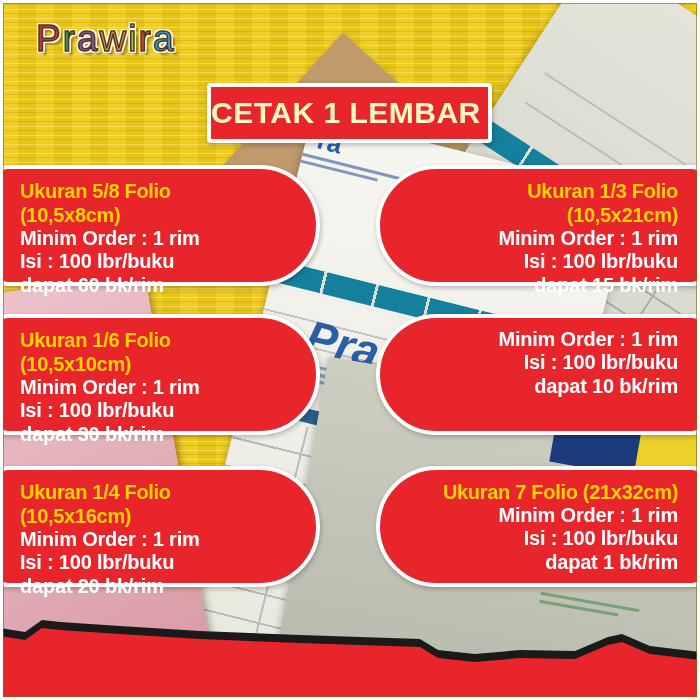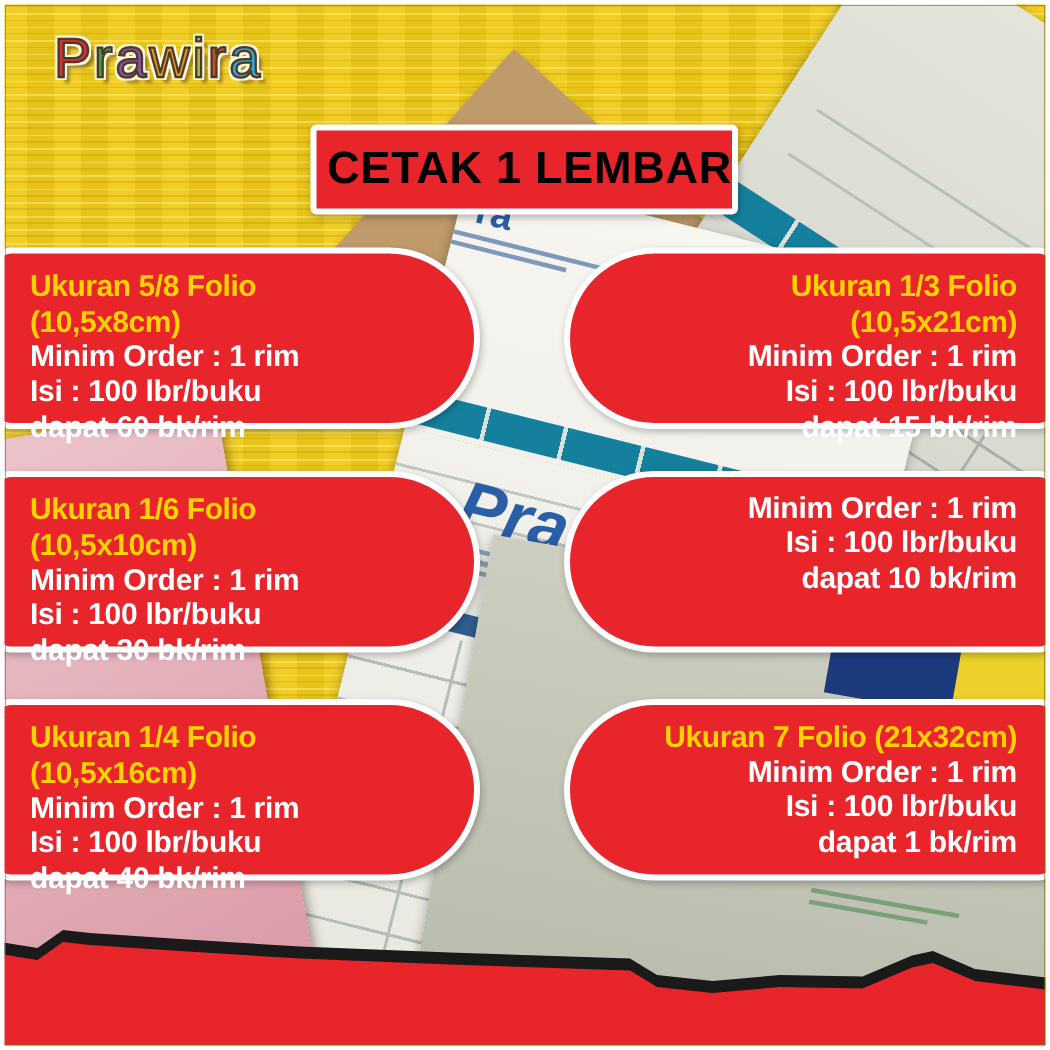--- a/index.html
+++ b/index.html
@@ -49,22 +49,22 @@
   .logo{position:absolute;left:36px;top:20px;z-index:5;font-weight:normal;font-size:37px;letter-spacing:2px;line-height:1;}
   .logo span{
     -webkit-text-stroke:1.5px #4a3a26;
     text-shadow:2px 2px 0 #fdf6df,-2px -2px 0 #fdf6df,2px -2px 0 #fdf6df,-2px 2px 0 #fdf6df,
                 0 2px 0 #fdf6df,2px 0 0 #fdf6df,0 -2px 0 #fdf6df,-2px 0 0 #fdf6df,
                 4px 4px 2px rgba(90,70,40,.55);
   }
   
   .banner{position:absolute;left:207px;top:83px;width:285px;height:60px;z-index:5;
     box-sizing:border-box;background:#e8252b;border:4px solid #fff;border-radius:4px;
-    display:flex;align-items:center;justify-content:flex-end;
-    color:#000000;font-weight:bold;font-size:30px;letter-spacing:.5px;box-shadow:1px 2px 5px rgba(0,0,0,.25);}
+    display:flex;align-items:center;justify-content:flex-start;
+    color:#fef9c3;font-weight:bold;font-size:30px;letter-spacing:.5px;box-shadow:1px 2px 5px rgba(0,0,0,.25);}
   
   .box{position:absolute;z-index:5;box-sizing:border-box;height:121px;background:#e8252b;border:4px solid #fff;
     color:#fff;font-weight:bold;padding-top:10px;box-shadow:1px 2px 5px rgba(0,0,0,.25);}
   .box.left{left:-6px;width:326px;border-radius:14px 62px 62px 14px;padding-left:22px;padding-right:40px;text-align:left;}
   .box.right{right:-6px;width:330px;border-radius:62px 14px 14px 62px;padding-left:46px;padding-right:24px;text-align:right;}
   .box .title{color:#ffd200;font-size:20px;letter-spacing:-.3px;line-height:1.2;}
   .box .line{font-size:20px;line-height:1.17;letter-spacing:-.2px;}
   
   .wave{position:absolute;left:0;bottom:0;width:700px;height:88px;z-index:6;}
   
@@ -147,21 +147,21 @@
   </div>
       <div class="box right" style="top: 314px;">
     <div class="line">Minim Order : 1 rim</div>
     <div class="line">Isi : 100 lbr/buku</div>
     <div class="line">dapat 10 bk/rim</div>
   </div>
       <div class="box left" style="top: 466px;">
     <div class="title">Ukuran 1/4 Folio (10,5x16cm)</div>
     <div class="line">Minim Order : 1 rim</div>
     <div class="line">Isi : 100 lbr/buku</div>
-    <div class="line">dapat 40 bk/rim</div>
+    <div class="line">dapat 20 bk/rim</div>
   </div>
       <div class="box right" style="top: 466px;">
     <div class="title">Ukuran 7 Folio (21x32cm)</div>
     <div class="line">Minim Order : 1 rim</div>
     <div class="line">Isi : 100 lbr/buku</div>
     <div class="line">dapat 1 bk/rim</div>
   </div>
     </div>
 
   <svg class="wave" viewBox="0 0 700 88" preserveAspectRatio="none">

